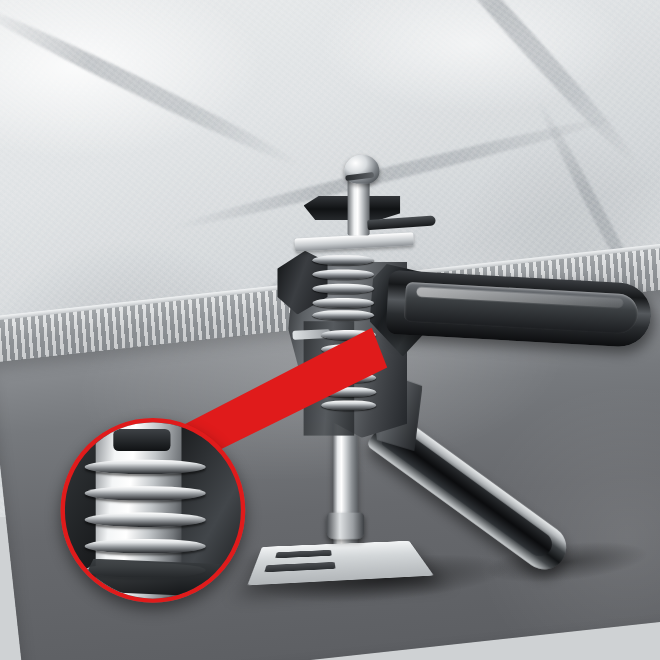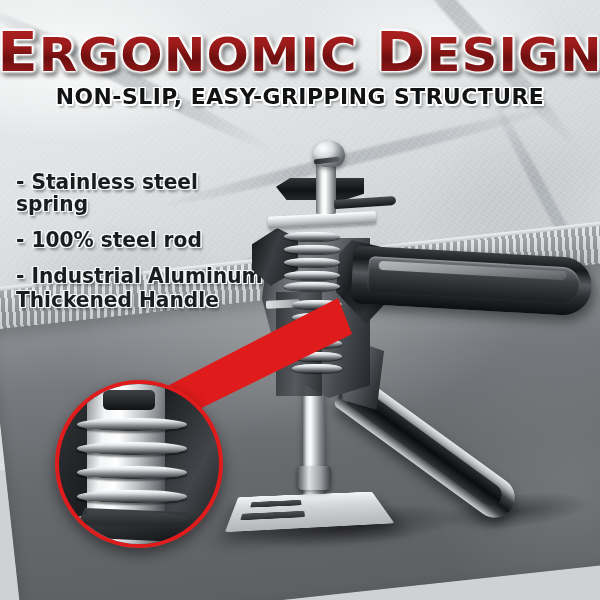--- a/index.html
+++ b/index.html
@@ -412,31 +412,21 @@
     <div class="vein" style="left:-20px; top:380px; width:240px; height:11px; transform:rotate(12deg);"></div>
     <div class="noise"></div>
   </div>
 
   <div class="baseboard-edge"></div>
   <div class="baseboard"></div>
   <div class="floor">
     <div class="floor-sheen"></div>
   </div>
 
-  <div class="title-wrap">
-    <div class="title"><span class="cap">E</span><span>RGONOMIC</span> <span class="cap">D</span><span>ESIGN</span></div>
-    <div class="subtitle">NON-SLIP, EASY-GRIPPING STRUCTURE</div>
-  </div>
-
-  <div class="features">
-    <div class="feature">- Stainless steel spring</div>
-    <div class="feature">- 100% steel rod</div>
-    <div class="feature multi">- Industrial Aluminum
-  Thickened Handle</div>
-  </div>
+
 
   <div class="tool">
     <div class="tool-shadow"></div>
     <div class="handle-shadow"></div>
 
     <div class="rod"></div>
     <div class="base-plate">
       <div class="pad p1"></div>
       <div class="pad p2"></div>
     </div>

